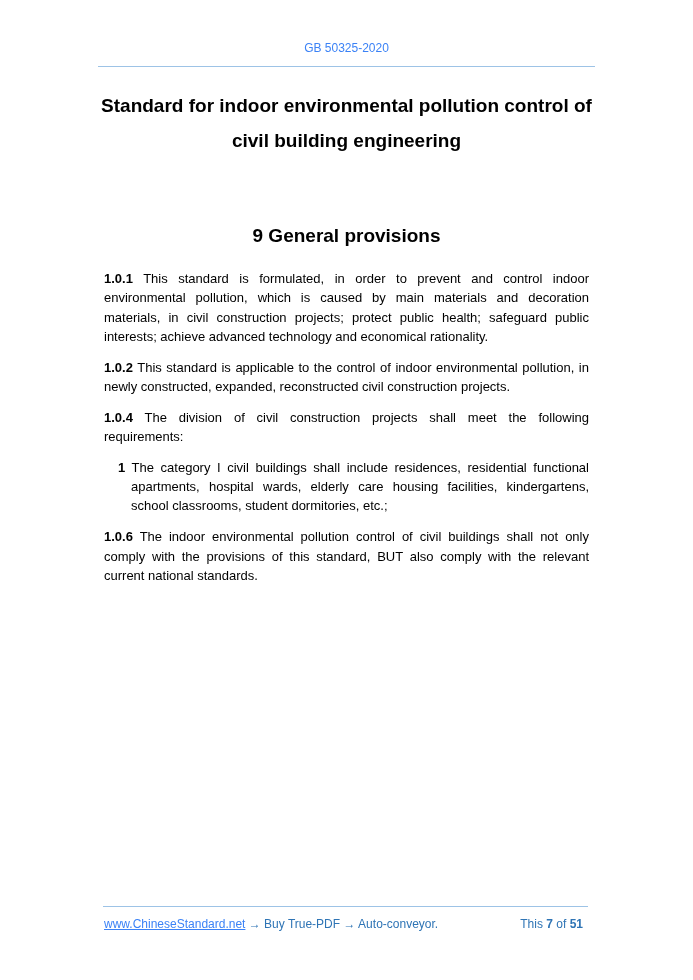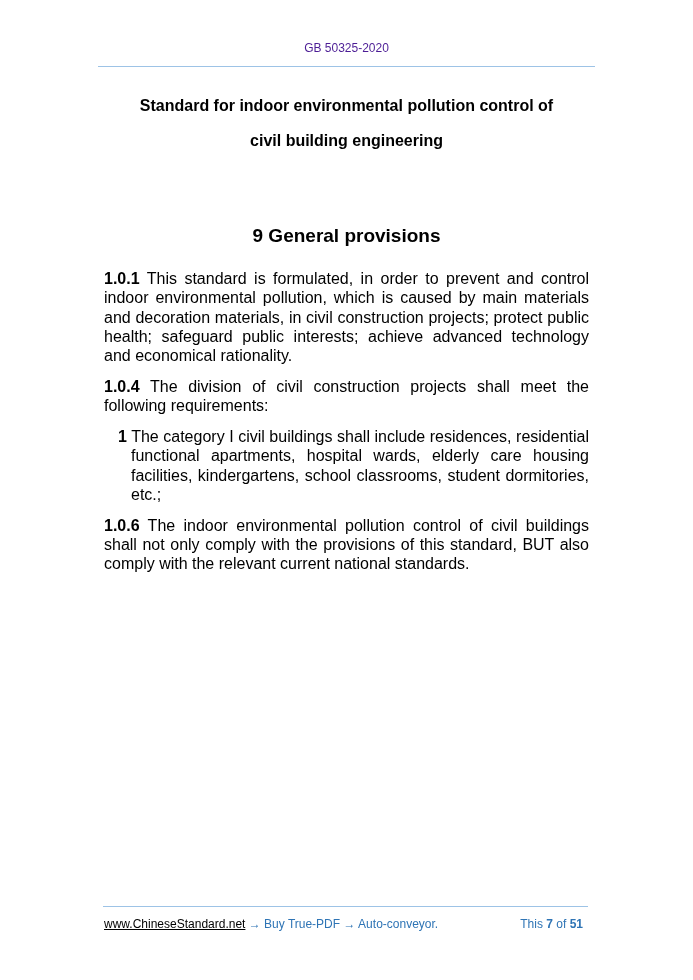--- a/index.html
+++ b/index.html
@@ -1,49 +1,50 @@
 <!DOCTYPE html>
 <html><head>
 <meta charset="utf-8">
 <style>
   html, body { margin: 0; padding: 0; background: #ffffff; }
   body { width: 693px; height: 980px; position: relative; overflow: hidden;
          font-family: "Liberation Sans", sans-serif; color: #000; }
   .header-text { position: absolute; top: 41px; left: 0; width: 693px; text-align: center;
-                 font-size: 12px; color: #4c1d95; }
+                 font-size: 12px; color: #3b82f6; }
   .header-rule { position: absolute; top: 66px; left: 98px; width: 497px; height: 1px; background: #9dc3e6; }
   .title { position: absolute; top: 88px; left: 90px; width: 513px; text-align: center;
-           font-size: 16px; font-weight: bold; line-height: 35px; }
+           font-size: 19px; font-weight: bold; line-height: 35px; }
   .chapter { position: absolute; top: 225px; left: 90px; width: 513px; text-align: center;
              font-size: 19px; font-weight: bold; }
-  .content { position: absolute; top: 269px; left: 104px; width: 485px; font-size: 16px; line-height: 19.3px; }
+  .content { position: absolute; top: 269px; left: 104px; width: 485px; font-size: 13px; line-height: 19.3px; }
   .para { margin: 0 0 11.5px 0; text-align: justify; }
   .para b { font-weight: bold; }
   .item { margin: 0 0 11.5px 14px; padding-left: 13px; text-indent: -13px; text-align: justify; }
   .footer-rule { position: absolute; top: 906px; left: 103px; width: 485px; height: 1px; background: #9dc3e6; }
   .footer { position: absolute; top: 917px; left: 104px; width: 485px; font-size: 12px; color: #2e74b5; }
-  .footer a { color: #000000; text-decoration: underline; }
+  .footer a { color: #3b82f6; text-decoration: underline; }
   .footer .page { position: absolute; right: 6px; top: 0; }
   .footer .page b { font-weight: bold; }
 </style>
 </head>
 <body>
 
 <div class="header-text">GB 50325-2020</div>
 <div class="header-rule"></div>
 
 <div class="title">
   <div>Standard for indoor environmental pollution control of</div>
   <div>civil building engineering</div>
 </div>
 
 <div class="chapter">9 General provisions</div>
 
 <div class="content">
   <p class="para"><b>1.0.1</b> <span>This standard is formulated, in order to prevent and control indoor environmental pollution, which is caused by main materials and decoration materials, in civil construction projects; protect public health; safeguard public interests; achieve advanced technology and economical rationality.</span></p>
+  <p class="para"><b>1.0.2</b> <span>This standard is applicable to the control of indoor environmental pollution, in newly constructed, expanded, reconstructed civil construction projects.</span></p>
   <p class="para"><b>1.0.4</b> <span>The division of civil construction projects shall meet the following requirements:</span></p>
   <p class="item"><b>1</b> <span>The category I civil buildings shall include residences, residential functional apartments, hospital wards, elderly care housing facilities, kindergartens, school classrooms, student dormitories, etc.;</span></p>
   <p class="para"><b>1.0.6</b> <span>The indoor environmental pollution control of civil buildings shall not only comply with the provisions of this standard, BUT also comply with the relevant current national standards.</span></p>
 </div>
 
 <div class="footer-rule"></div>
 <div class="footer">
   <a>www.ChineseStandard.net</a><span> → Buy True-PDF → Auto-conveyor.</span>
   <span class="page"><span>This</span> <b>7</b> <span>of</span> <b>51</b></span>
 </div>

